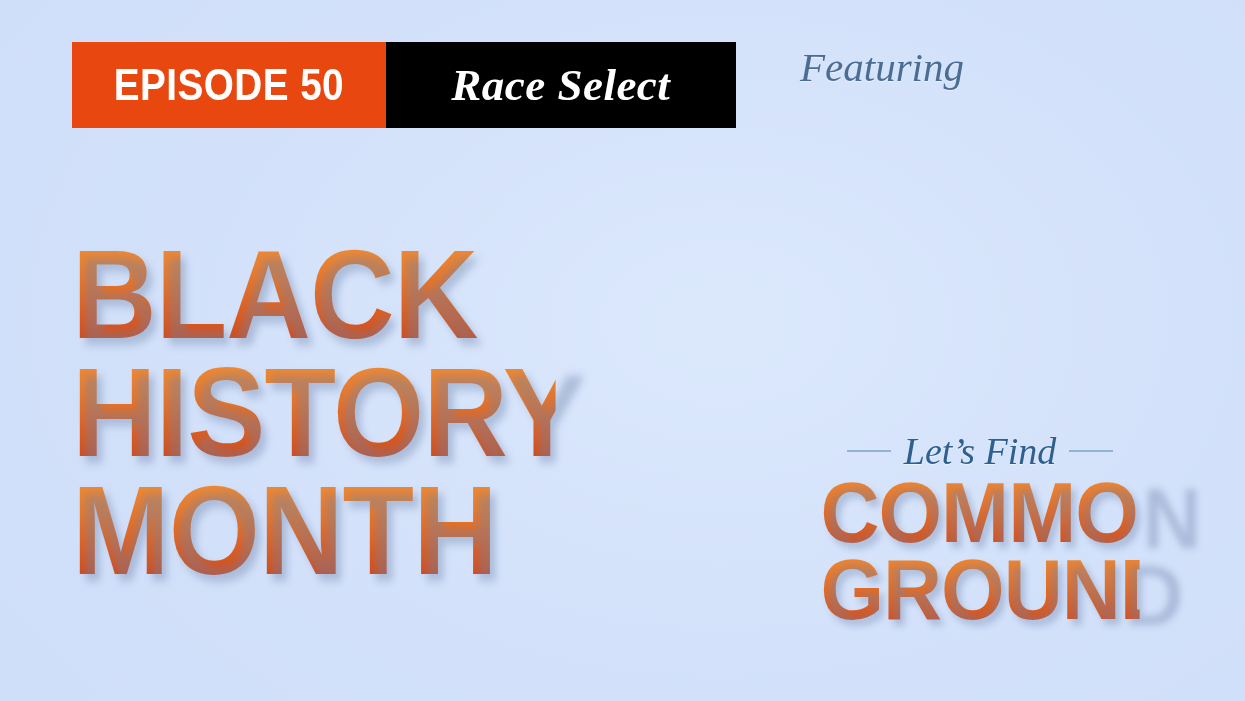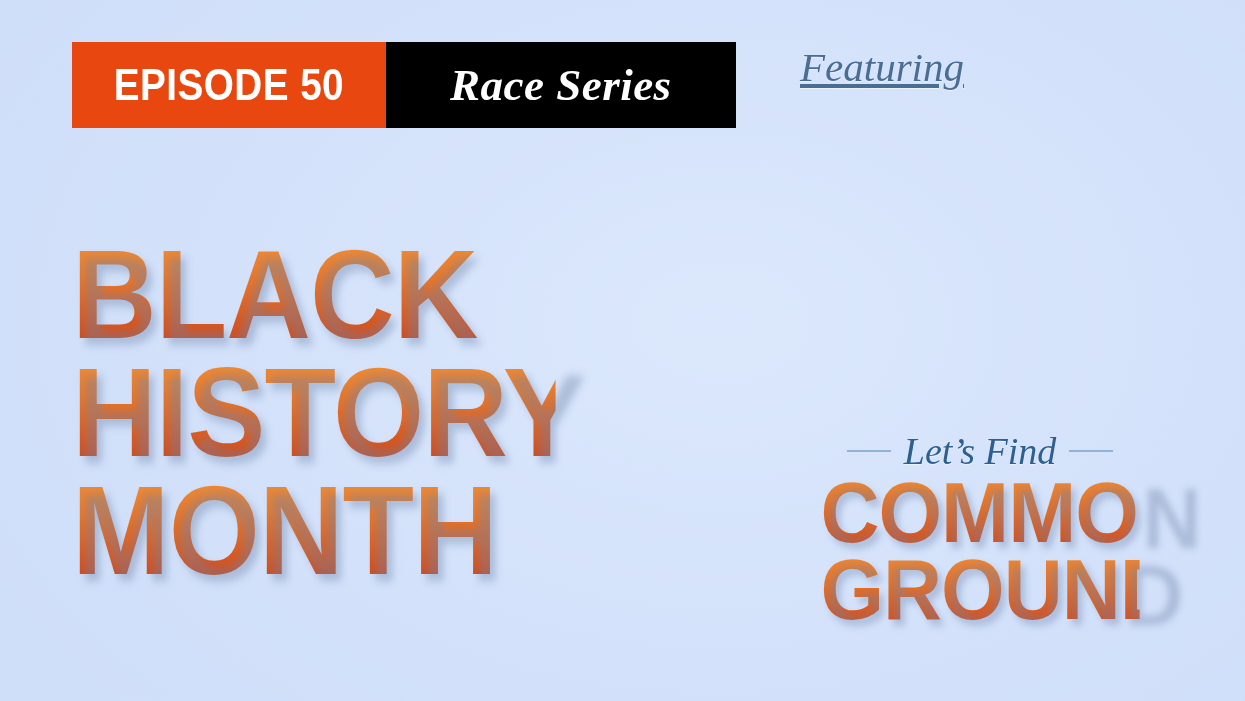--- a/index.html
+++ b/index.html
@@ -82,21 +82,20 @@
     position: absolute;
     left: 800px;
     top: 38px;
     font-family: "Liberation Serif", "DejaVu Serif", serif;
     font-style: italic;
     font-size: 41px;
     line-height: 1.42;
     color: #4a6e93;
     text-shadow: 0 1px 1px rgba(255,255,255,0.55);
     white-space: nowrap;
-    text-decoration: underline;
   }
 
   
   #headline {
     position: absolute;
     left: 72px;
     top: 236px;
     width: 520px;
   }
 
@@ -198,21 +197,21 @@
 </head>
 <body>
 
 <div id="poster">
 
   <div id="episode-banner">
     <div id="episode-chip">
       <span id="episode-chip-label">EPISODE 50</span>
     </div>
     <div id="series-chip">
-      <span id="series-chip-label">Race Series</span>
+      <span id="series-chip-label">Race Select</span>
     </div>
   </div>
 
   <div id="featuring-block">
     <div>Featuring</div>
   </div>
 
   <div id="headline">
     <div class="headline-line" data-shadow="BLACK">BLACK</div>
     <div class="headline-line" data-shadow="HISTORY">HISTORY</div>

